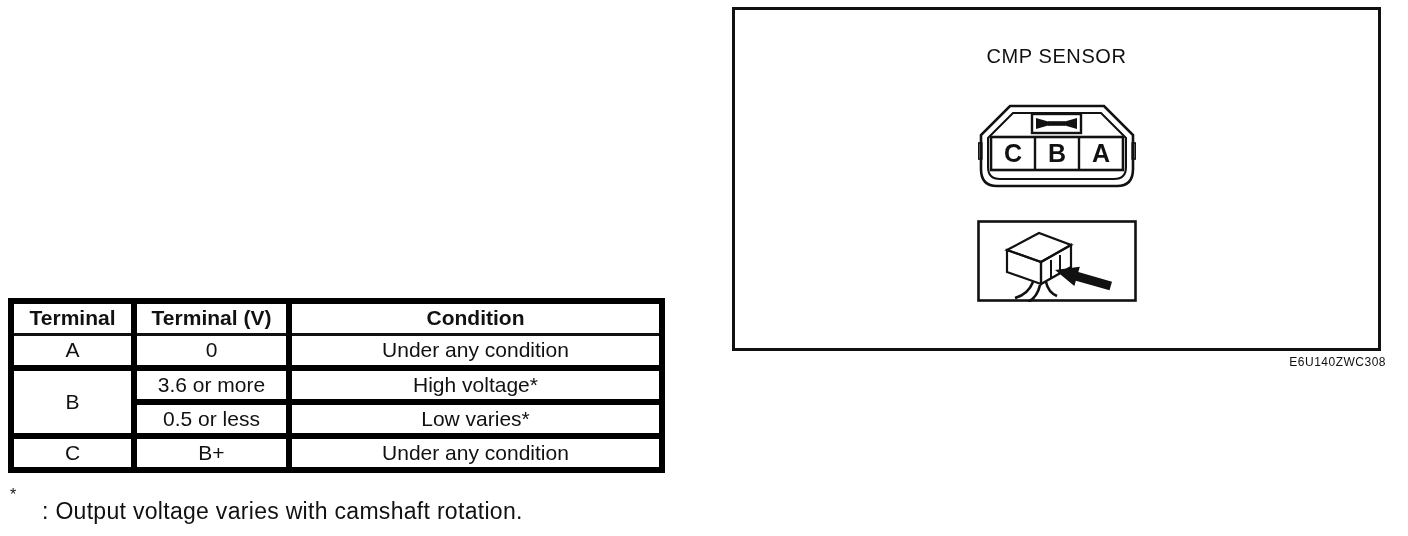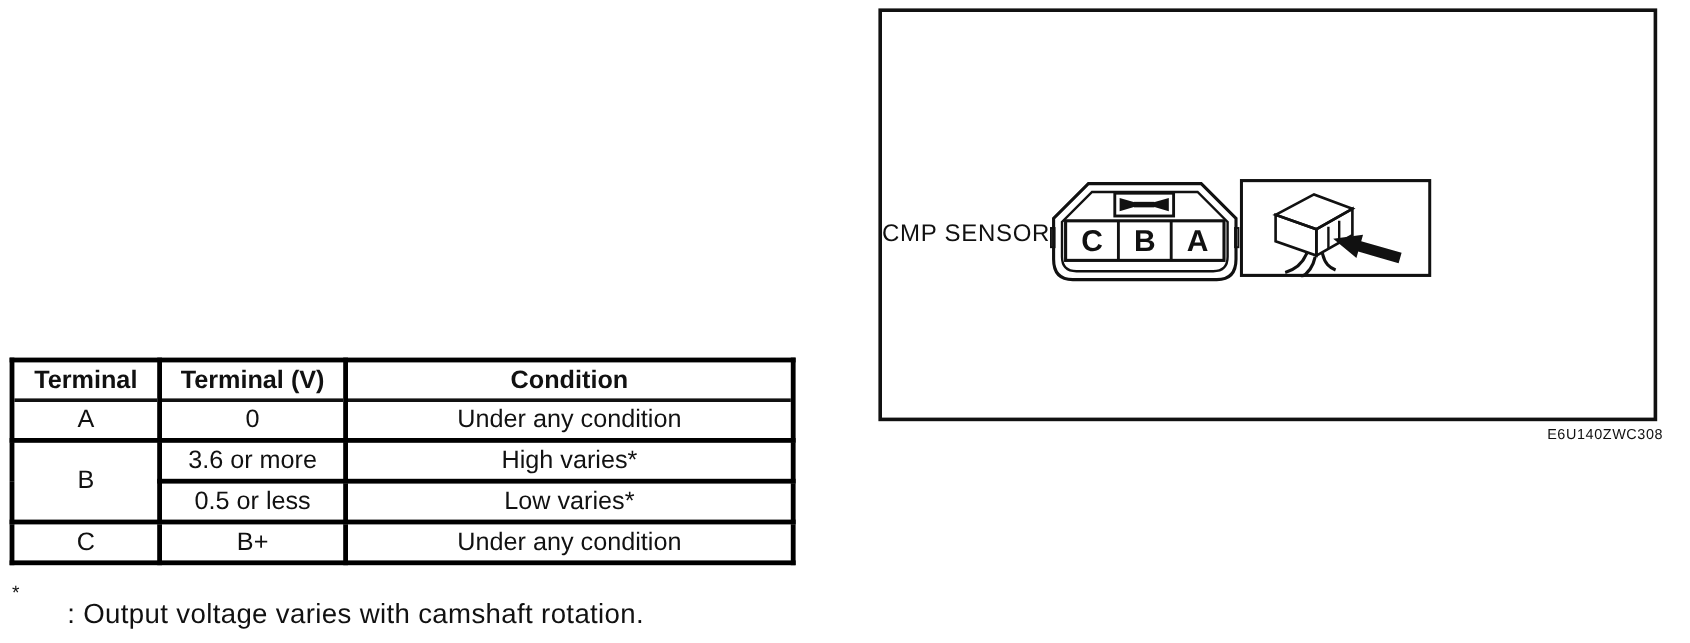--- a/index.html
+++ b/index.html
@@ -11,36 +11,36 @@
   .page { position:relative; width:1408px; height:536px; background:#ffffff; }
 
   
   table.spec {
     position:absolute; left:8px; top:298px;
     border-collapse:collapse; table-layout:fixed;
     border:3px solid #111111;
     font-size:21px; text-align:center;
   }
   table.spec th, table.spec td {
-    border:4px solid #000000; text-align:center; padding:0 4px;
+    border:6px solid #000000; text-align:center; padding:0 4px;
     height:34px; overflow:hidden; white-space:nowrap;
   }
   table.spec thead th { font-weight:bold; height:33px; border-bottom:3px solid #111111; }
   table.spec tr.group-start td { border-top:3px solid #111111; }
 
   
   .footnote { position:absolute; left:8px; top:487px; width:660px; }
   .fn-star { position:absolute; left:2px; top:0; font-size:16px; line-height:1; }
-  .fn-text { display:block; margin-left:48px; padding-top:11px; font-size:23px; letter-spacing:0.3px; }
+  .fn-text { display:block; margin-left:34px; padding-top:11px; font-size:23px; letter-spacing:0.3px; }
 
   
   .panel {
     position:absolute; left:732px; top:7px; width:649px; height:344px;
     border:3px solid #111111; background:#ffffff;
-    display:flex; flex-direction:row; align-items:center;
+    display:flex; flex-direction:column; align-items:center;
   }
   .panel-title { margin-top:33px; text-align:center; font-size:20px; letter-spacing:0.6px; line-height:27px; }
   .connector-wrap { margin-top:33px; }
   .plug-wrap { margin-top:27px; }
   .figure-code {
     position:absolute; left:1190px; top:355px; width:196px;
     text-align:right; font-size:12px; letter-spacing:0.5px;
   }
 
   svg .ln { stroke:#111111; fill:none; }
@@ -67,21 +67,21 @@
     </thead>
     <tbody>
       <tr class="group-start">
         <td>A</td>
         <td>0</td>
         <td>Under any condition</td>
       </tr>
       <tr class="group-start">
         <td rowspan="2">B</td>
         <td>3.6 or more</td>
-        <td>High varies*</td>
+        <td>High voltage*</td>
       </tr>
       <tr>
         <td>0.5 or less</td>
         <td>Low varies*</td>
       </tr>
       <tr class="group-start">
         <td>C</td>
         <td>B+</td>
         <td>Under any condition</td>
       </tr>

